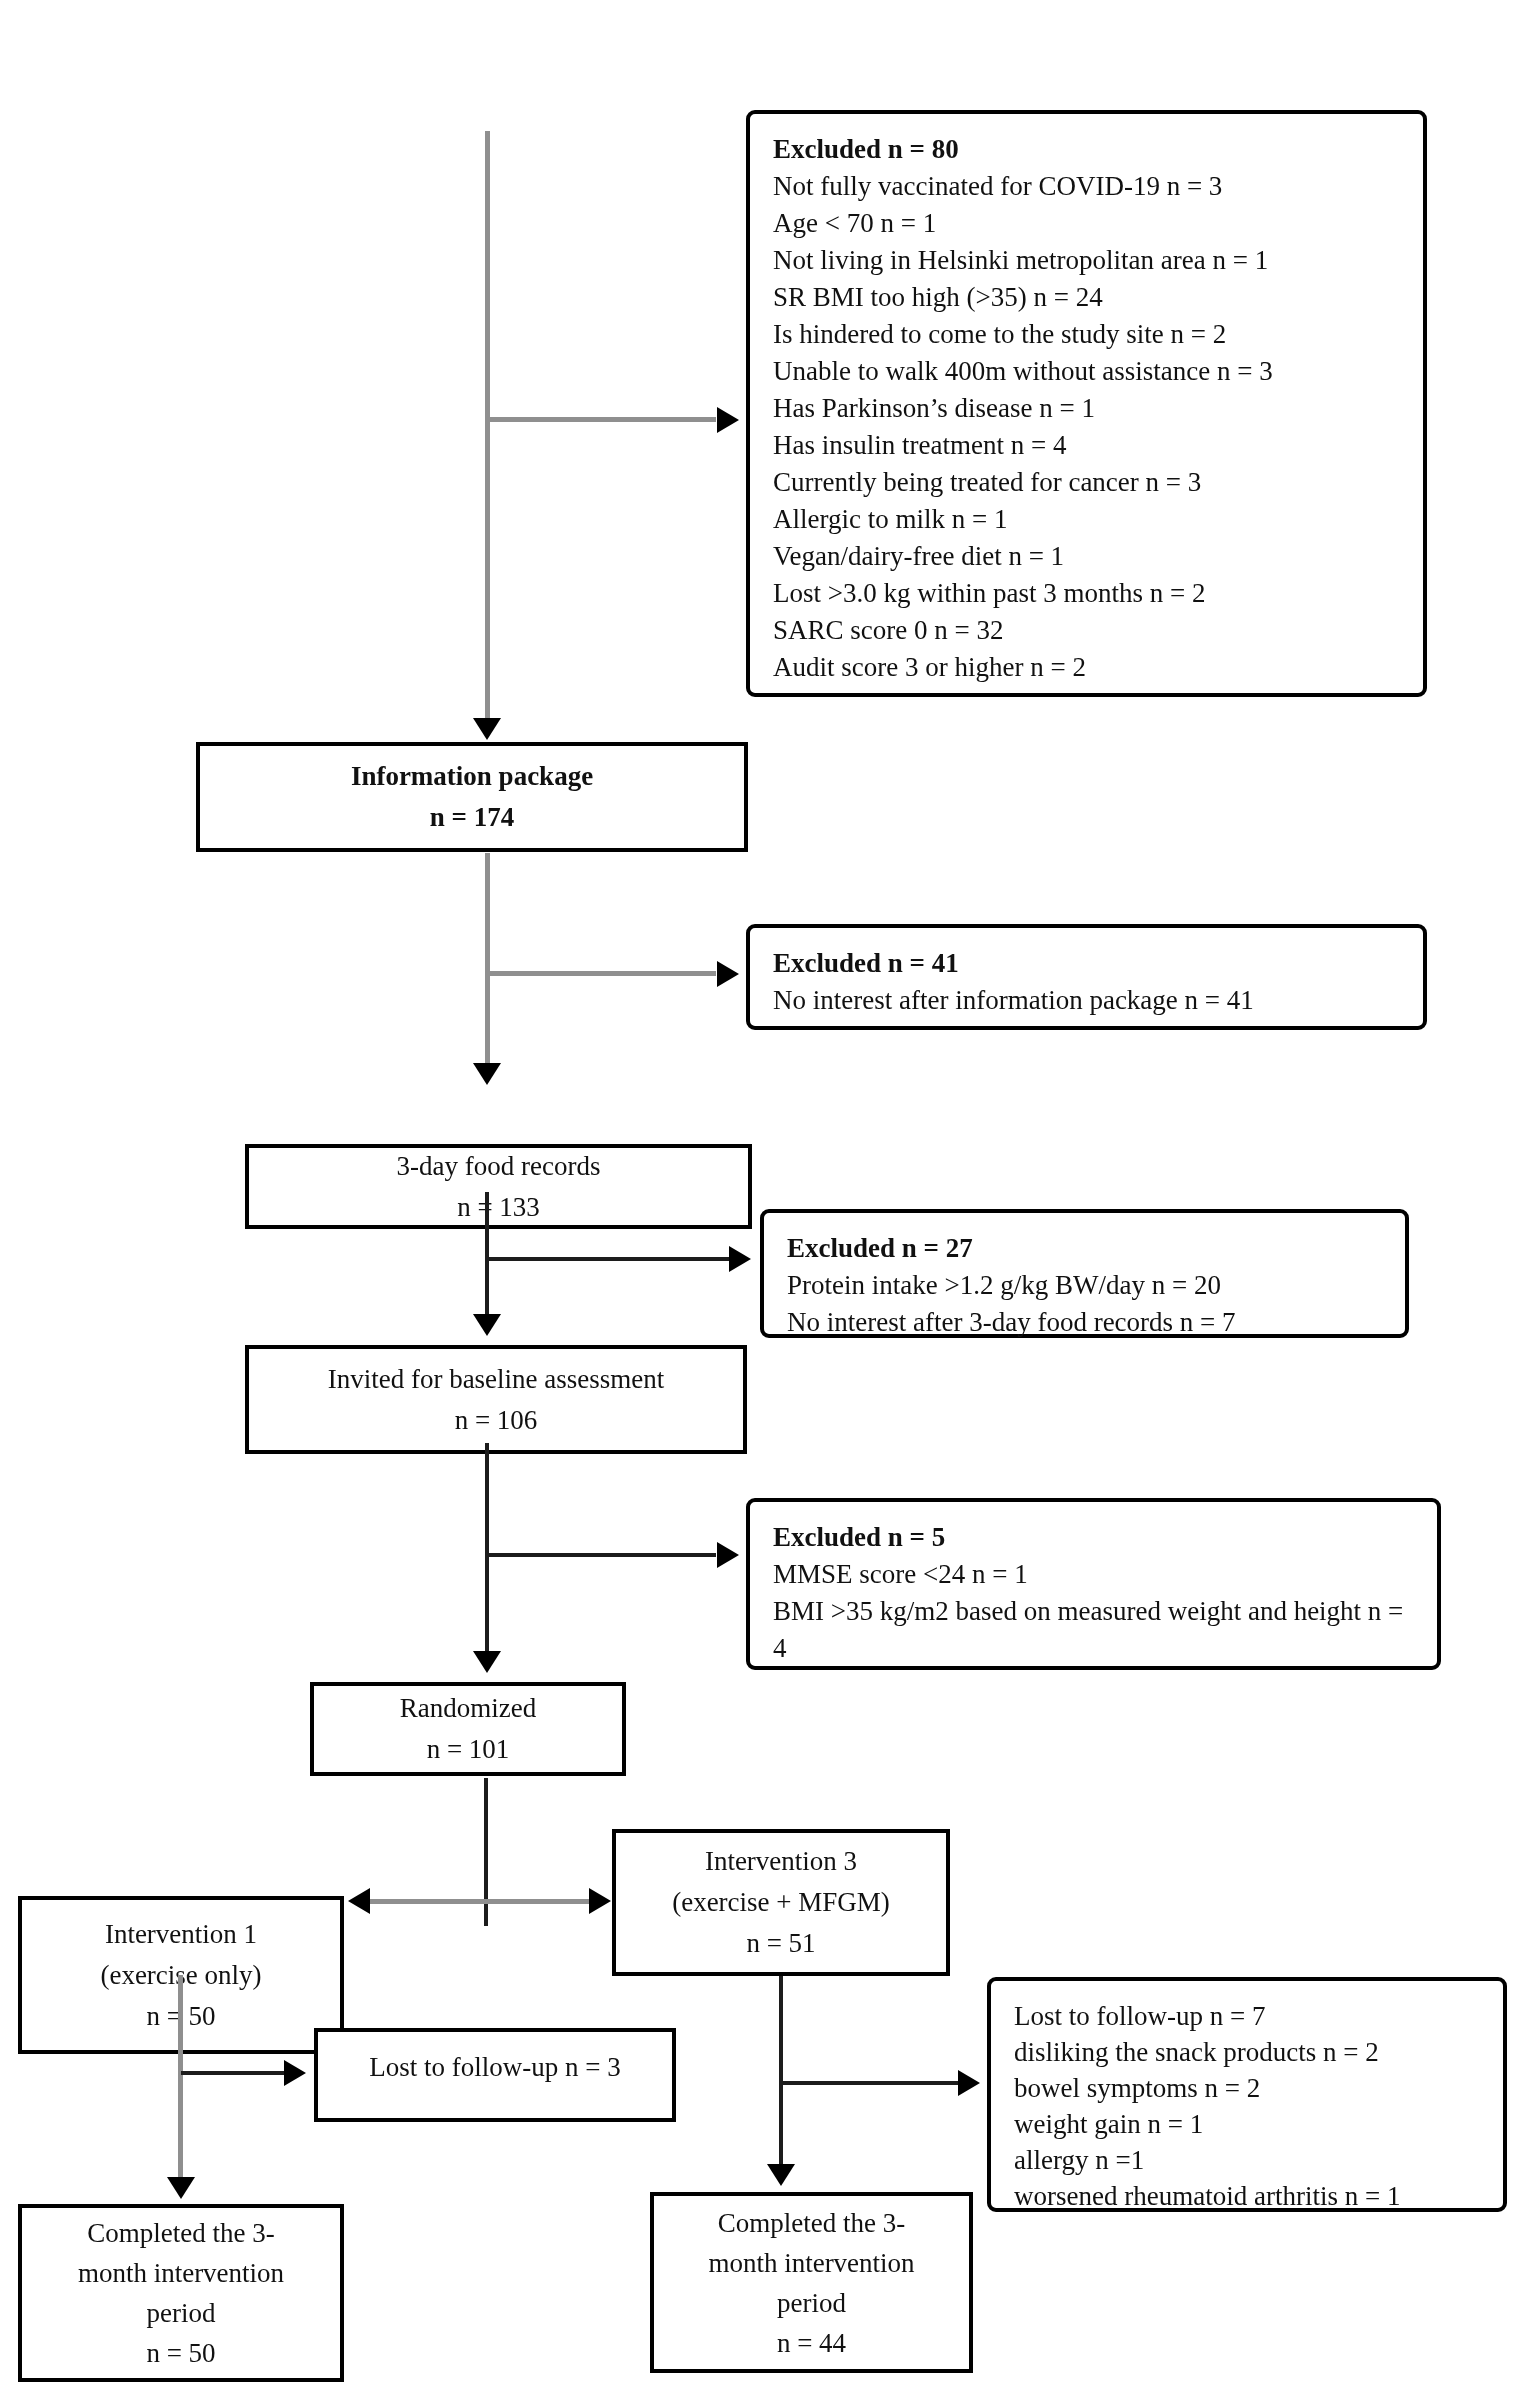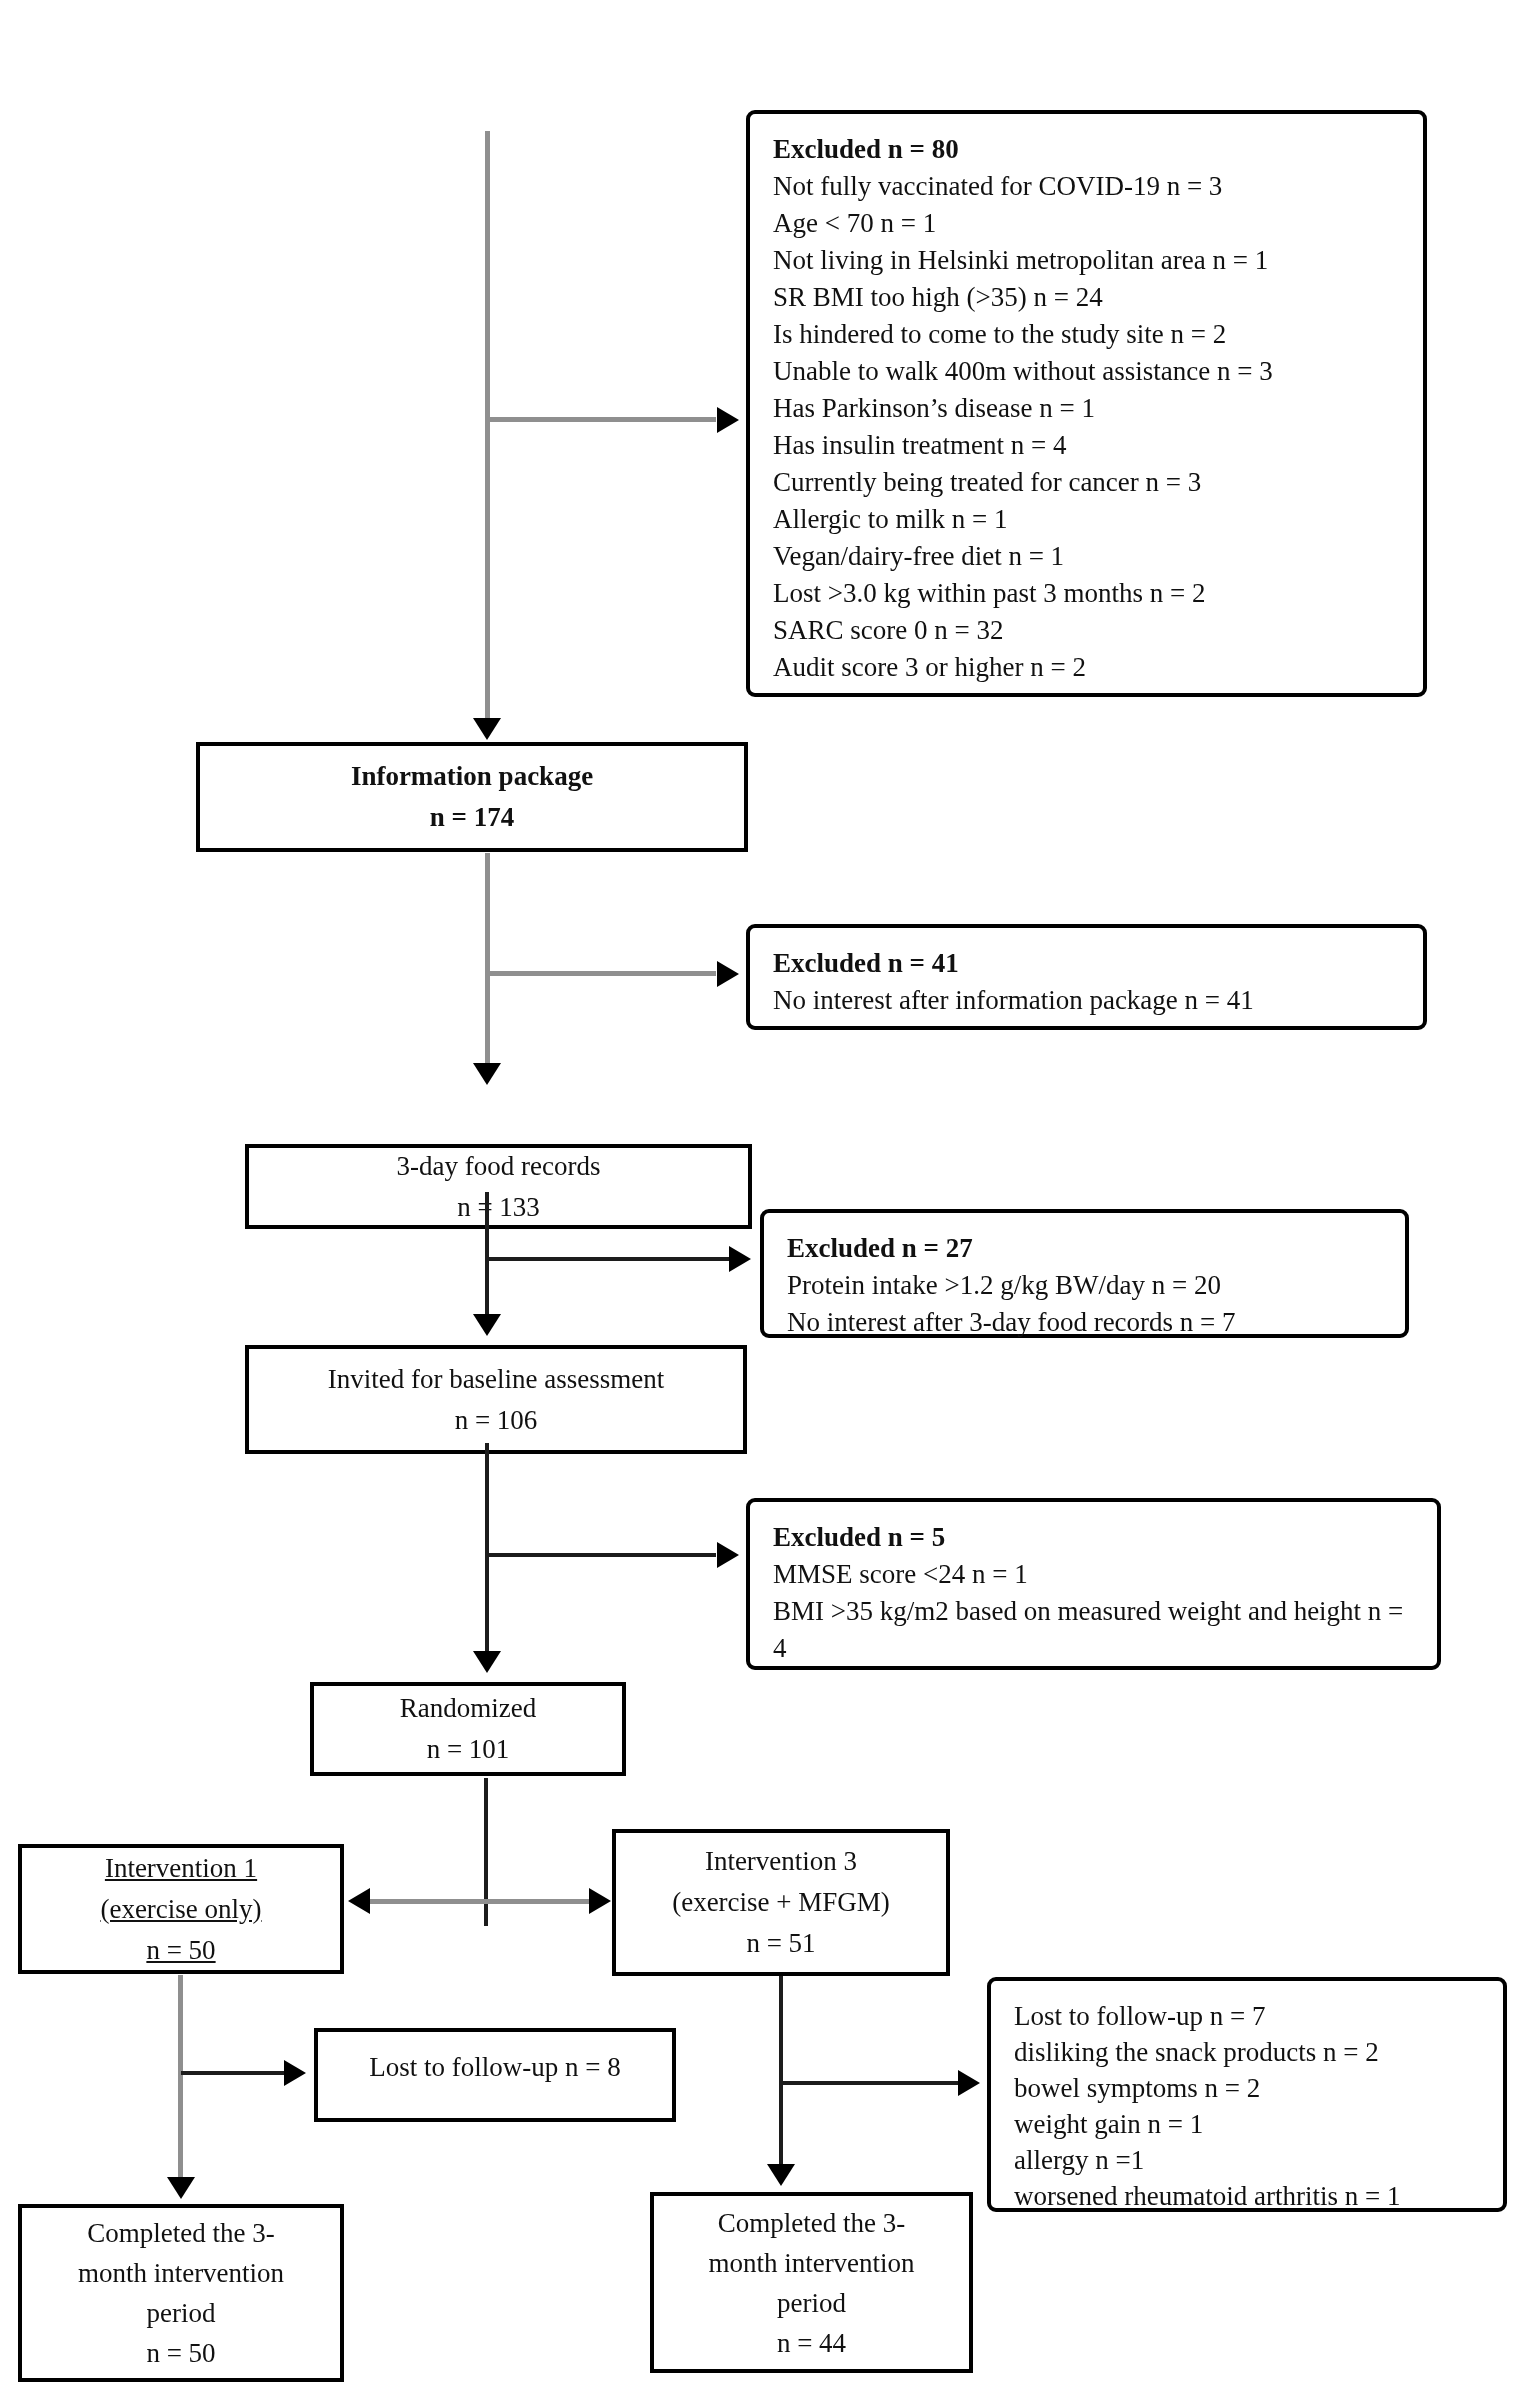--- a/index.html
+++ b/index.html
@@ -124,34 +124,34 @@
         <div class="wrapline">MMSE score &lt;24 n = 1</div>
         <div class="wrapline">BMI &gt;35 kg/m2 based on measured weight and height n = 4</div>
       </div>
   </div>
 
   <div class="box center" style="left:310px; top:1682px; width:316px; height:94px;align-items:center;">
     <div class="line">Randomized</div>
     <div class="line">n = 101</div>
   </div>
 
-  <div class="box center" style="left:18px; top:1844px; width:326px; height:130px;text-decoration:underline;">
+  <div class="box center" style="left:18px; top:1896px; width:326px; height:158px;">
     <div class="line">Intervention 1</div>
     <div class="line">(exercise only)</div>
     <div class="line">n = 50</div>
   </div>
 
   <div class="box center" style="left:612px; top:1829px; width:338px; height:147px;">
     <div class="line">Intervention 3</div>
     <div class="line">(exercise + MFGM)</div>
     <div class="line">n = 51</div>
   </div>
 
   <div class="box toplabel" style="left:314px; top:2028px; width:362px; height:94px;">
-    <div class="line">Lost to follow-up n = 8</div>
+    <div class="line">Lost to follow-up n = 3</div>
   </div>
 
   <div class="box list" style="left:987px; top:1977px; width:520px; height:235px; line-height:36px;">
     <div class="line">Lost to follow-up n = 7</div>
     <div>
         <div class="line">disliking the snack products n = 2</div>
         <div class="line">bowel symptoms n = 2</div>
         <div class="line">weight gain n = 1</div>
         <div class="line">allergy n =1</div>
         <div class="line">worsened rheumatoid arthritis n = 1</div>

